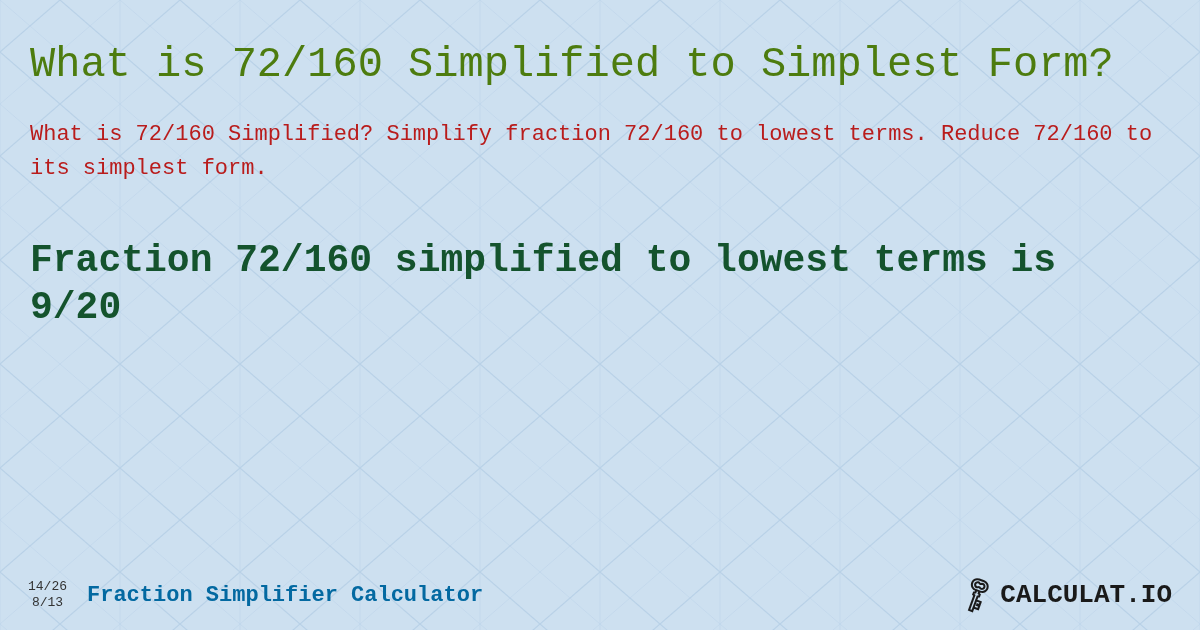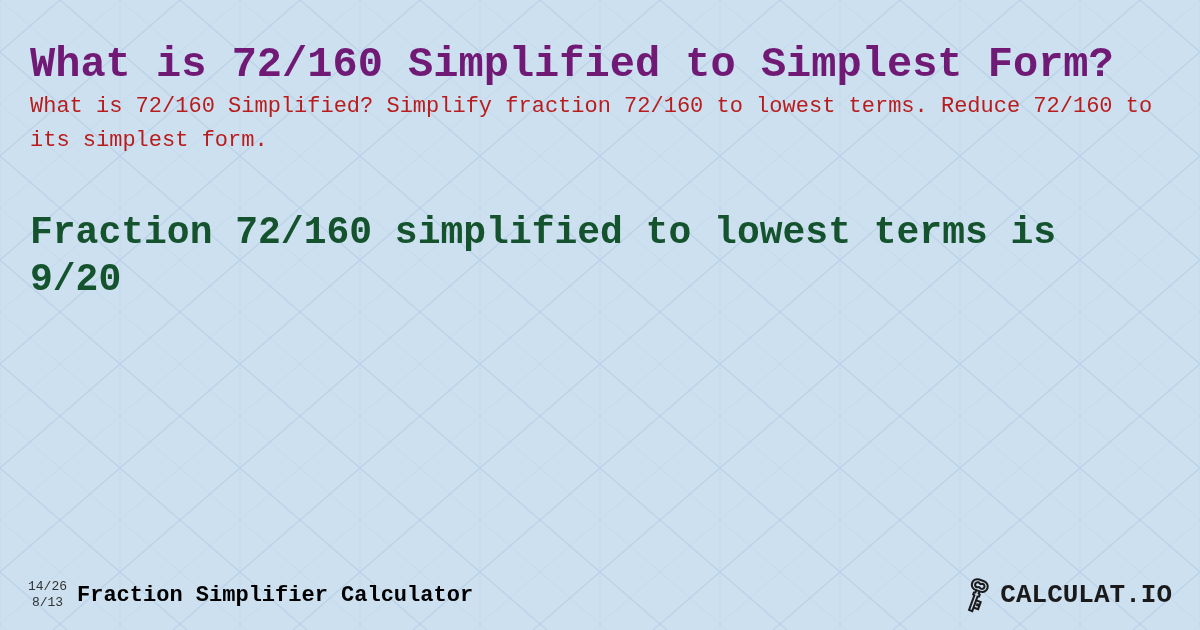--- a/index.html
+++ b/index.html
@@ -29,23 +29,24 @@
 
     .content {
       position: relative;
       z-index: 1;
       padding: 40px 30px 30px 30px;
     }
 
     .main-title {
       font-family: 'Courier New', Courier, monospace;
       font-size: 42px;
-      font-weight: bold;
-      color: #701a75;
+      font-weight: normal;
+      color: #4d7c0f;
       line-height: 1.2;
+      margin-bottom: 28px;
     }
 
     .description {
       font-family: 'Courier New', Courier, monospace;
       font-size: 22px;
       color: #b91c1c;
       line-height: 1.55;
       margin-bottom: 50px;
     }
 
@@ -64,38 +65,38 @@
       left: 28px;
       right: 28px;
       display: flex;
       align-items: center;
       justify-content: space-between;
     }
 
     .footer-left {
       display: flex;
       align-items: center;
-      gap: 10px;
+      gap: 20px;
     }
 
     .fraction-stack {
       display: flex;
       flex-direction: column;
       align-items: center;
       font-family: 'Courier New', Courier, monospace;
       font-size: 13px;
       color: #333;
       line-height: 1.2;
     }
 
     .footer-title {
       font-family: 'Courier New', Courier, monospace;
       font-size: 22px;
       font-weight: bold;
-      color: #000000;
+      color: #0369a1;
     }
 
     .calculat-logo {
       display: flex;
       align-items: center;
       gap: 6px;
       font-family: 'Courier New', Courier, monospace;
       font-size: 26px;
       font-weight: bold;
       color: #1a1a1a;

